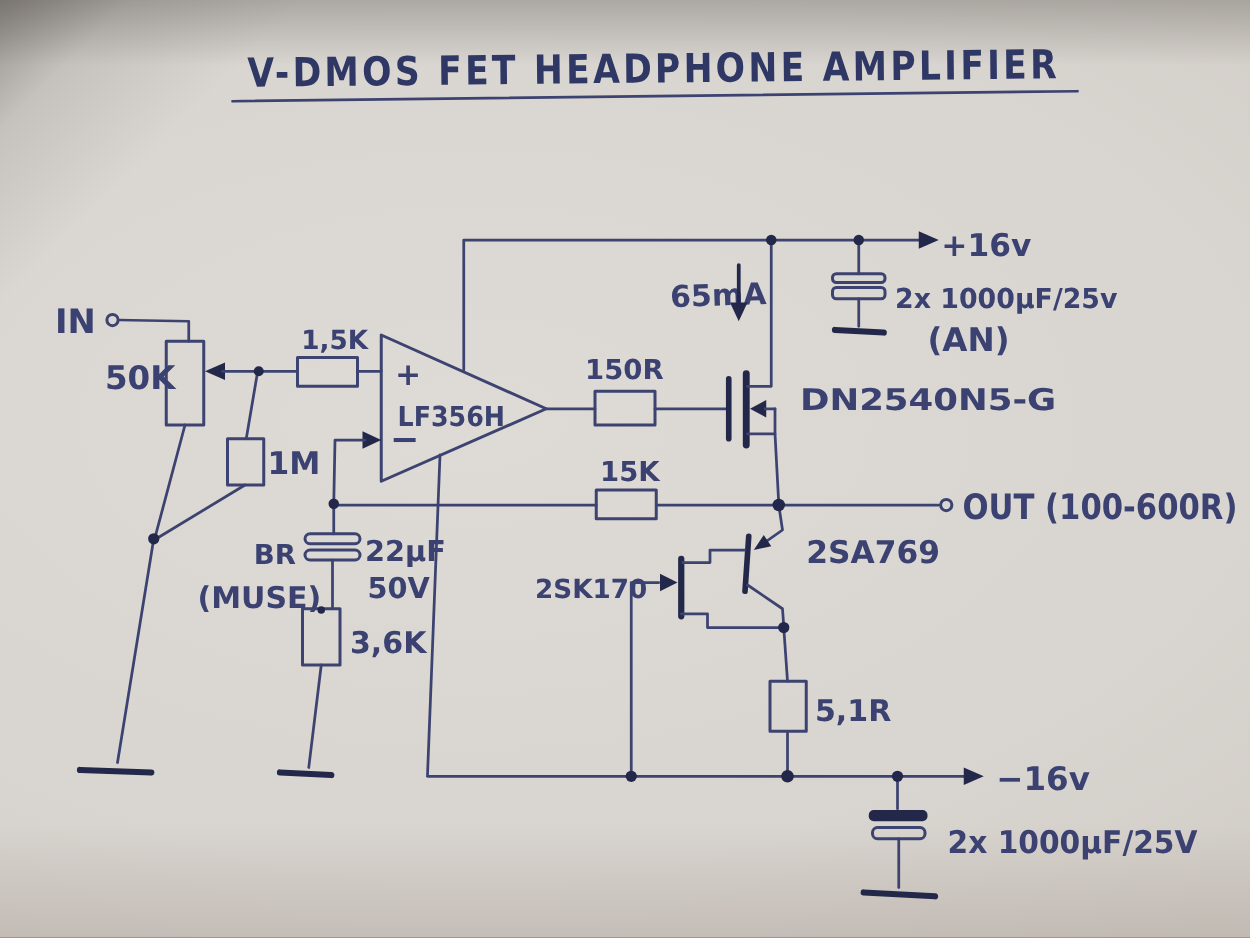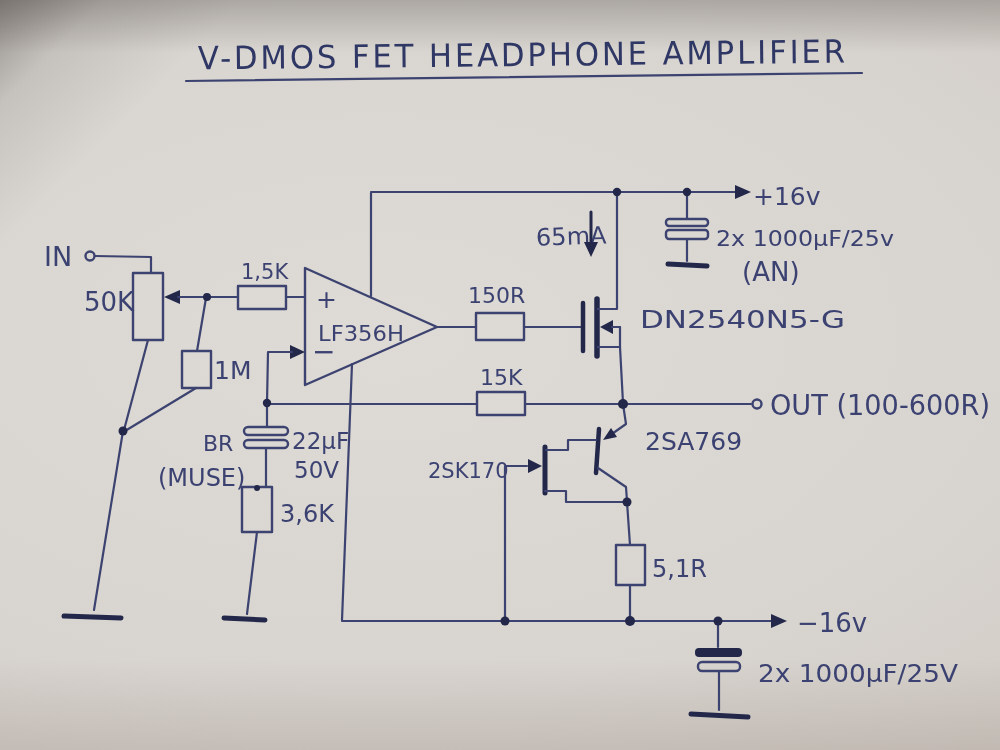--- a/index.html
+++ b/index.html
@@ -3,20 +3,21 @@
 <meta charset="utf-8">
 <style>
   html,body{margin:0;padding:0;background:#888;}
   .photo{
     position:relative;width:1000px;height:750px;overflow:hidden;
     background:
       linear-gradient(135deg, rgba(60,55,52,0.45) 0%, rgba(60,55,52,0.12) 6%, rgba(60,55,52,0) 14%),
       linear-gradient(180deg, rgba(70,65,60,0.30) 0%, rgba(70,65,60,0) 7%),
       linear-gradient(0deg, rgba(120,100,90,0.18) 0%, rgba(120,100,90,0) 12%),
       radial-gradient(130% 95% at 38% 45%, #dedad5 0%, #d8d4cf 50%, #cfcac3 82%, #c3bbb1 100%);
+    font-weight: bold;
   }
   svg{position:absolute;inset:0;}
   .wire{stroke:#3c4370;stroke-width:2.2;fill:none;stroke-linecap:round;stroke-linejoin:round;}
   .thick{stroke:#23284a;fill:none;stroke-linecap:round;}
   .part{stroke:#3c4370;stroke-width:2.4;fill:none;stroke-linejoin:round;}
   .dot{fill:#23284a;stroke:none;}
   .arrow{fill:#23284a;stroke:none;}
   .gnd{stroke:#23284a;stroke-width:5;stroke-linecap:round;fill:none;}
   text{font-family:"DejaVu Sans",sans-serif;fill:#3b4272;}
   .title-t{fill:#2f3765;letter-spacing:3px;}

